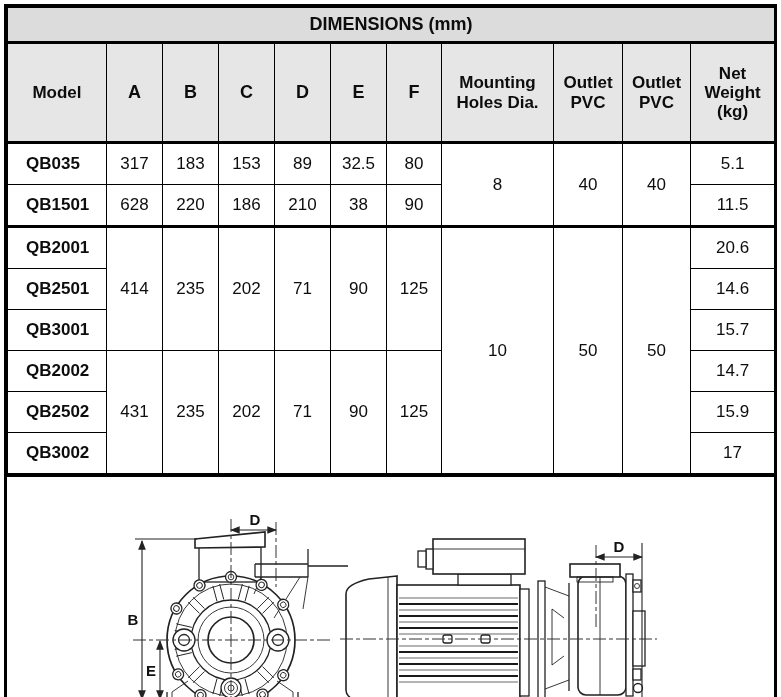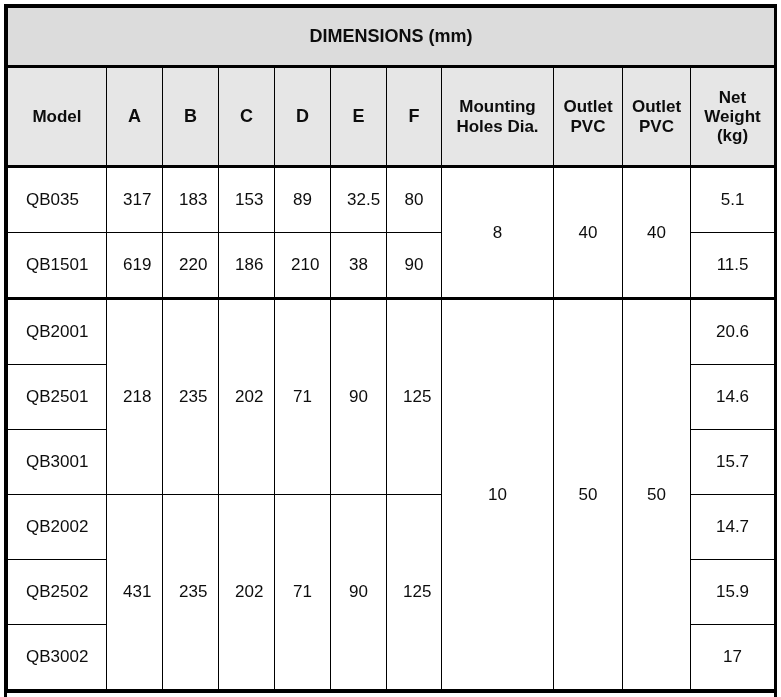--- a/index.html
+++ b/index.html
@@ -1,25 +1,25 @@
 <!DOCTYPE html>
 <html><head>
 <meta charset="utf-8">
 <style>
   html,body{margin:0;padding:0;background:#fff;}
   body{width:781px;height:697px;font-family:"Liberation Sans",sans-serif;color:#0d0d0d;}
   .sheet{margin:4px;width:767px;border:3px solid #000;background:#fff;}
   table{border-collapse:collapse;table-layout:fixed;width:767px;}
-  th,td{border:1.5px solid #000;text-align:center;vertical-align:middle;padding:16px;
+  th,td{border:1.5px solid #000;text-align:center;vertical-align:middle;padding:4px;
         font-size:17px;line-height:1.12;background:#fff;overflow:hidden;}
   tr.title-row th{background:#dcdcdc;height:25px;font-size:18px;font-weight:bold;border-bottom:3px solid #000;}
   tr.head-row th{background:#e6e6e6;height:93px;font-weight:bold;border-bottom:3px solid #000;padding:2px;}
   tr.head-row th.letter{font-size:18px;}
   tr.data-row td{height:32px;}
-  td.model{font-weight:normal;text-align:left;padding-left:18px;margin-left:18px;}
+  td.model{font-weight:bold;text-align:left;padding-left:18px;margin-left:18px;}
   tr.grp-end td, td.tb{border-bottom:3px solid #000;}
   .diagram{border-top:3px solid #000;background:#fff;}
   svg{display:block;}
   .ln{stroke:#222;fill:none;stroke-width:1.3;}
   .thk{stroke:#222;fill:none;stroke-width:1.7;}
   .thin{stroke:#222;fill:none;stroke-width:0.9;}
   .fin-a{stroke:#1a1a1a;stroke-width:2.2;}
   .fin-b{stroke:#444;stroke-width:0.8;}
   .wht{fill:#fff;stroke:#222;stroke-width:1.3;}
   .whtk{fill:#fff;stroke:#222;stroke-width:1.6;}
@@ -72,32 +72,32 @@
       <td>89</td>
       <td>32.5</td>
       <td>80</td>
       <td rowspan="2" class="tb">8</td>
       <td rowspan="2" class="tb">40</td>
       <td rowspan="2" class="tb">40</td>
       <td>5.1</td>
     </tr>
     <tr class="data-row grp-end">
       <td class="model">QB1501</td>
-      <td>619</td>
+      <td>628</td>
       <td>220</td>
       <td>186</td>
       <td>210</td>
       <td>38</td>
       <td>90</td>
       <td>11.5</td>
     </tr>
 
     <tr class="data-row">
       <td class="model">QB2001</td>
-      <td rowspan="3">218</td>
+      <td rowspan="3">414</td>
       <td rowspan="3">235</td>
       <td rowspan="3">202</td>
       <td rowspan="3">71</td>
       <td rowspan="3">90</td>
       <td rowspan="3">125</td>
       <td rowspan="6">10</td>
       <td rowspan="6">50</td>
       <td rowspan="6">50</td>
       <td>20.6</td>
     </tr>

